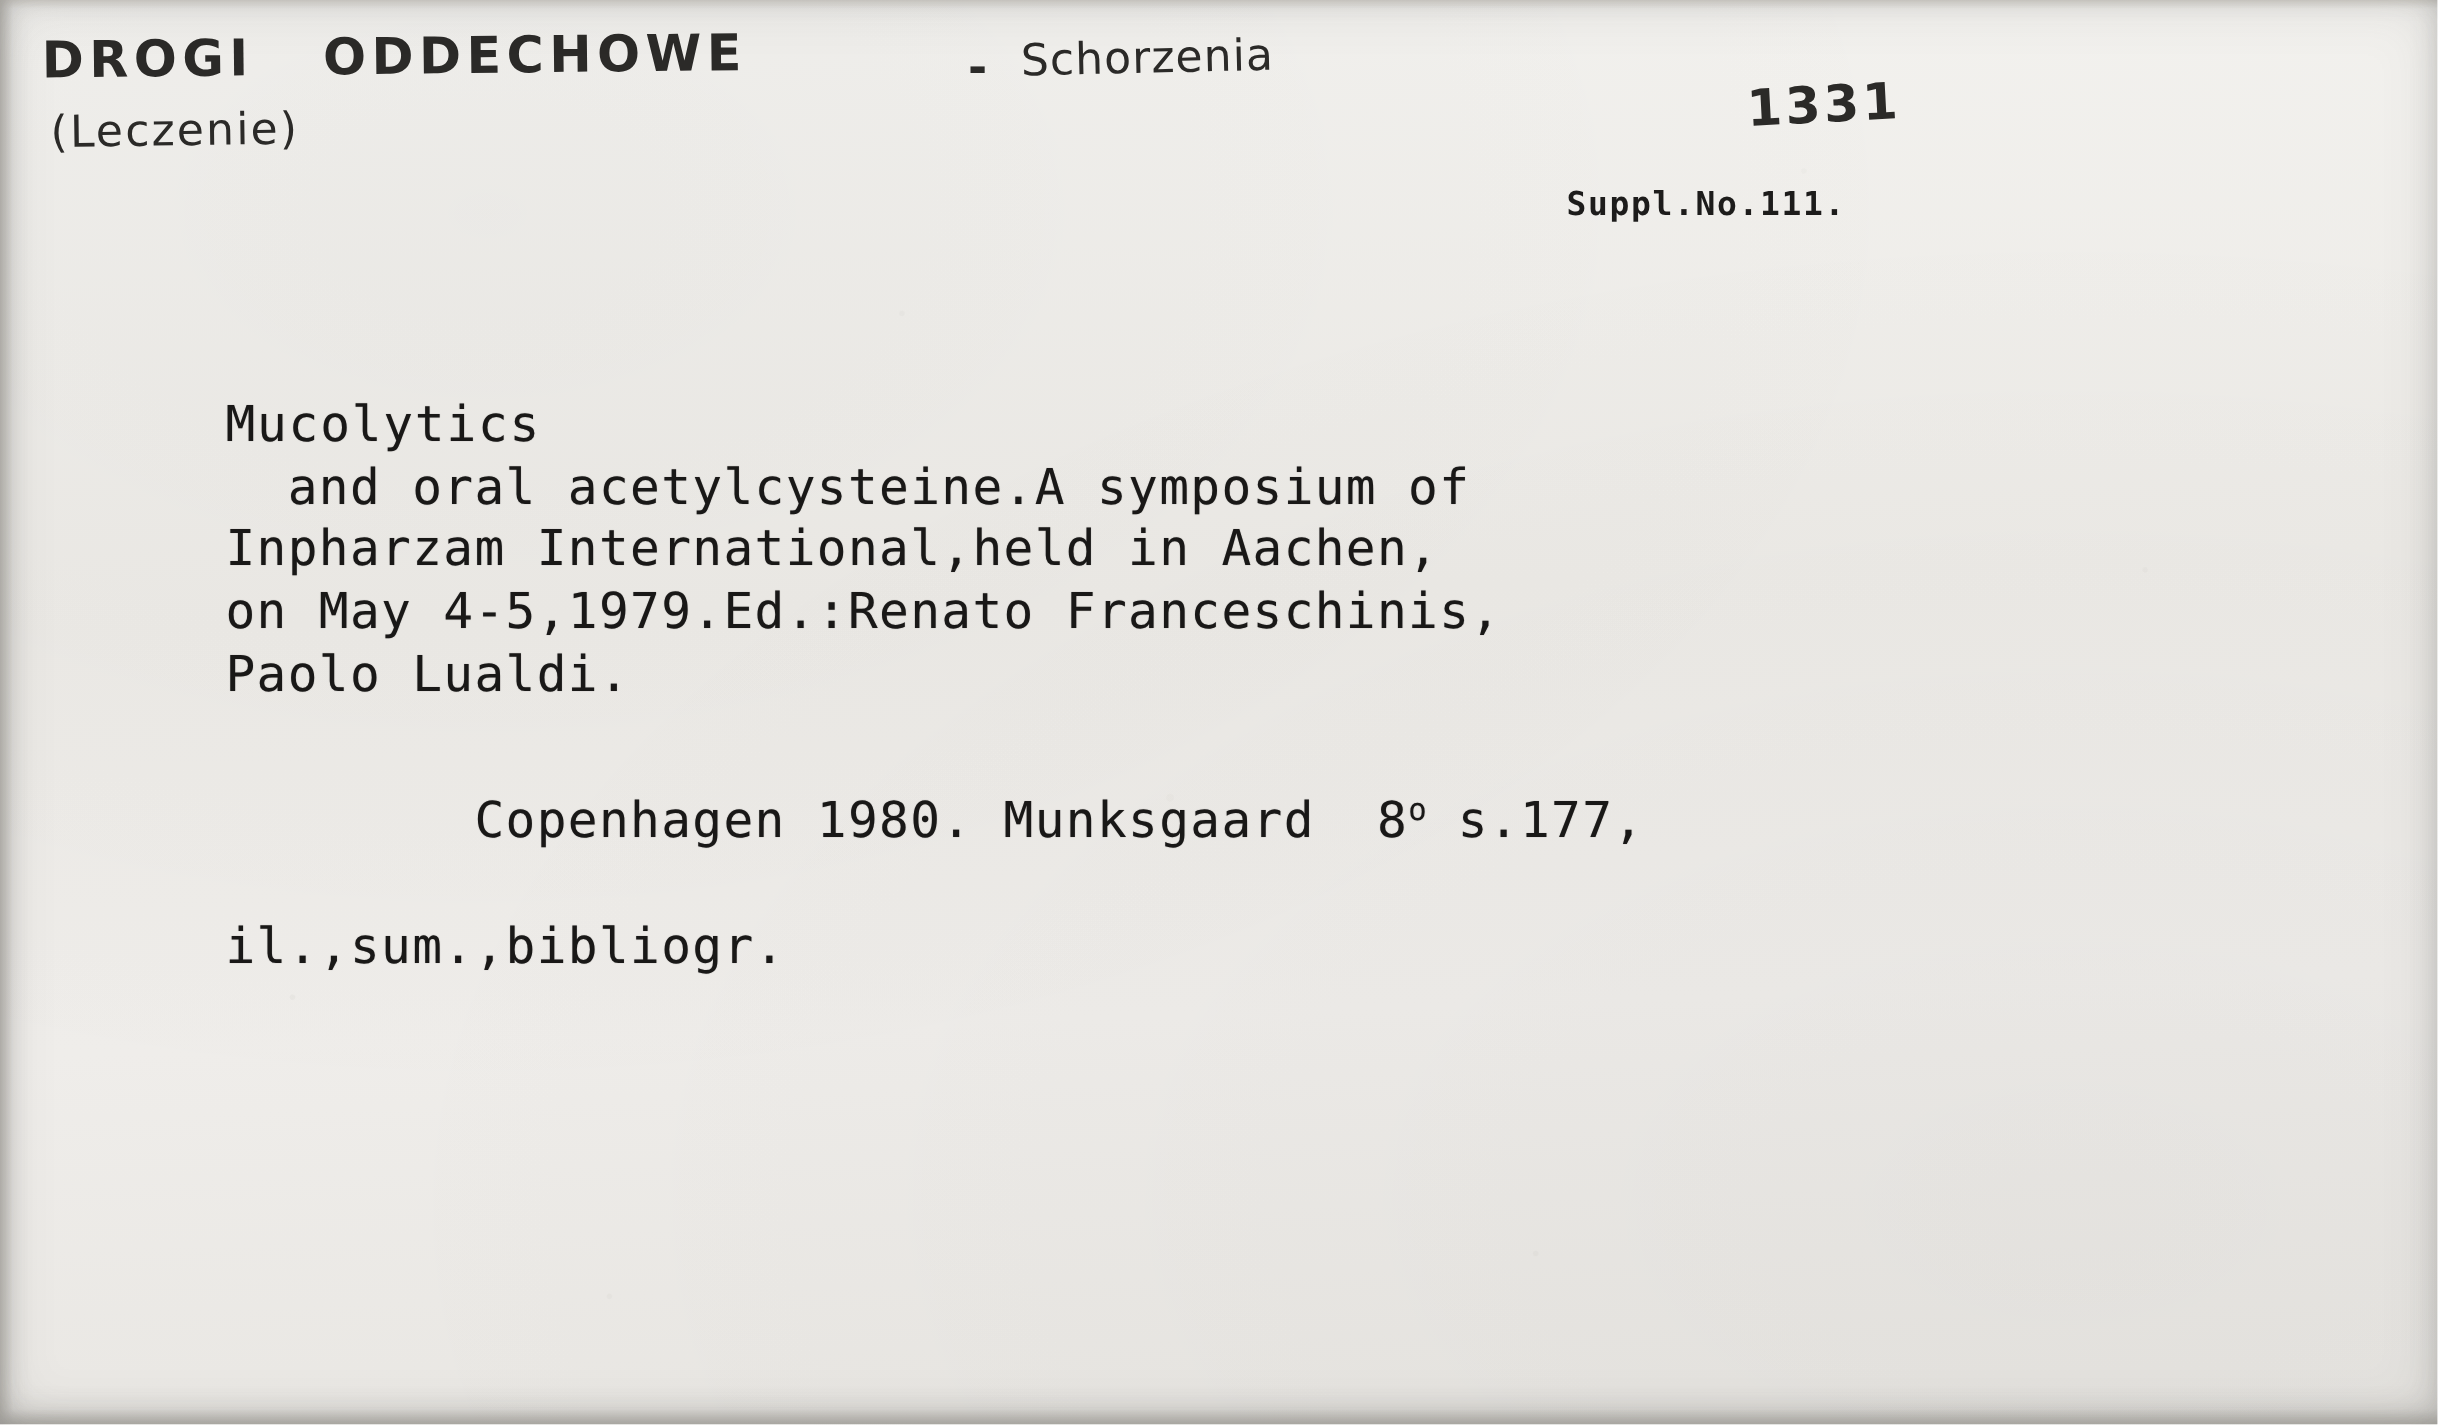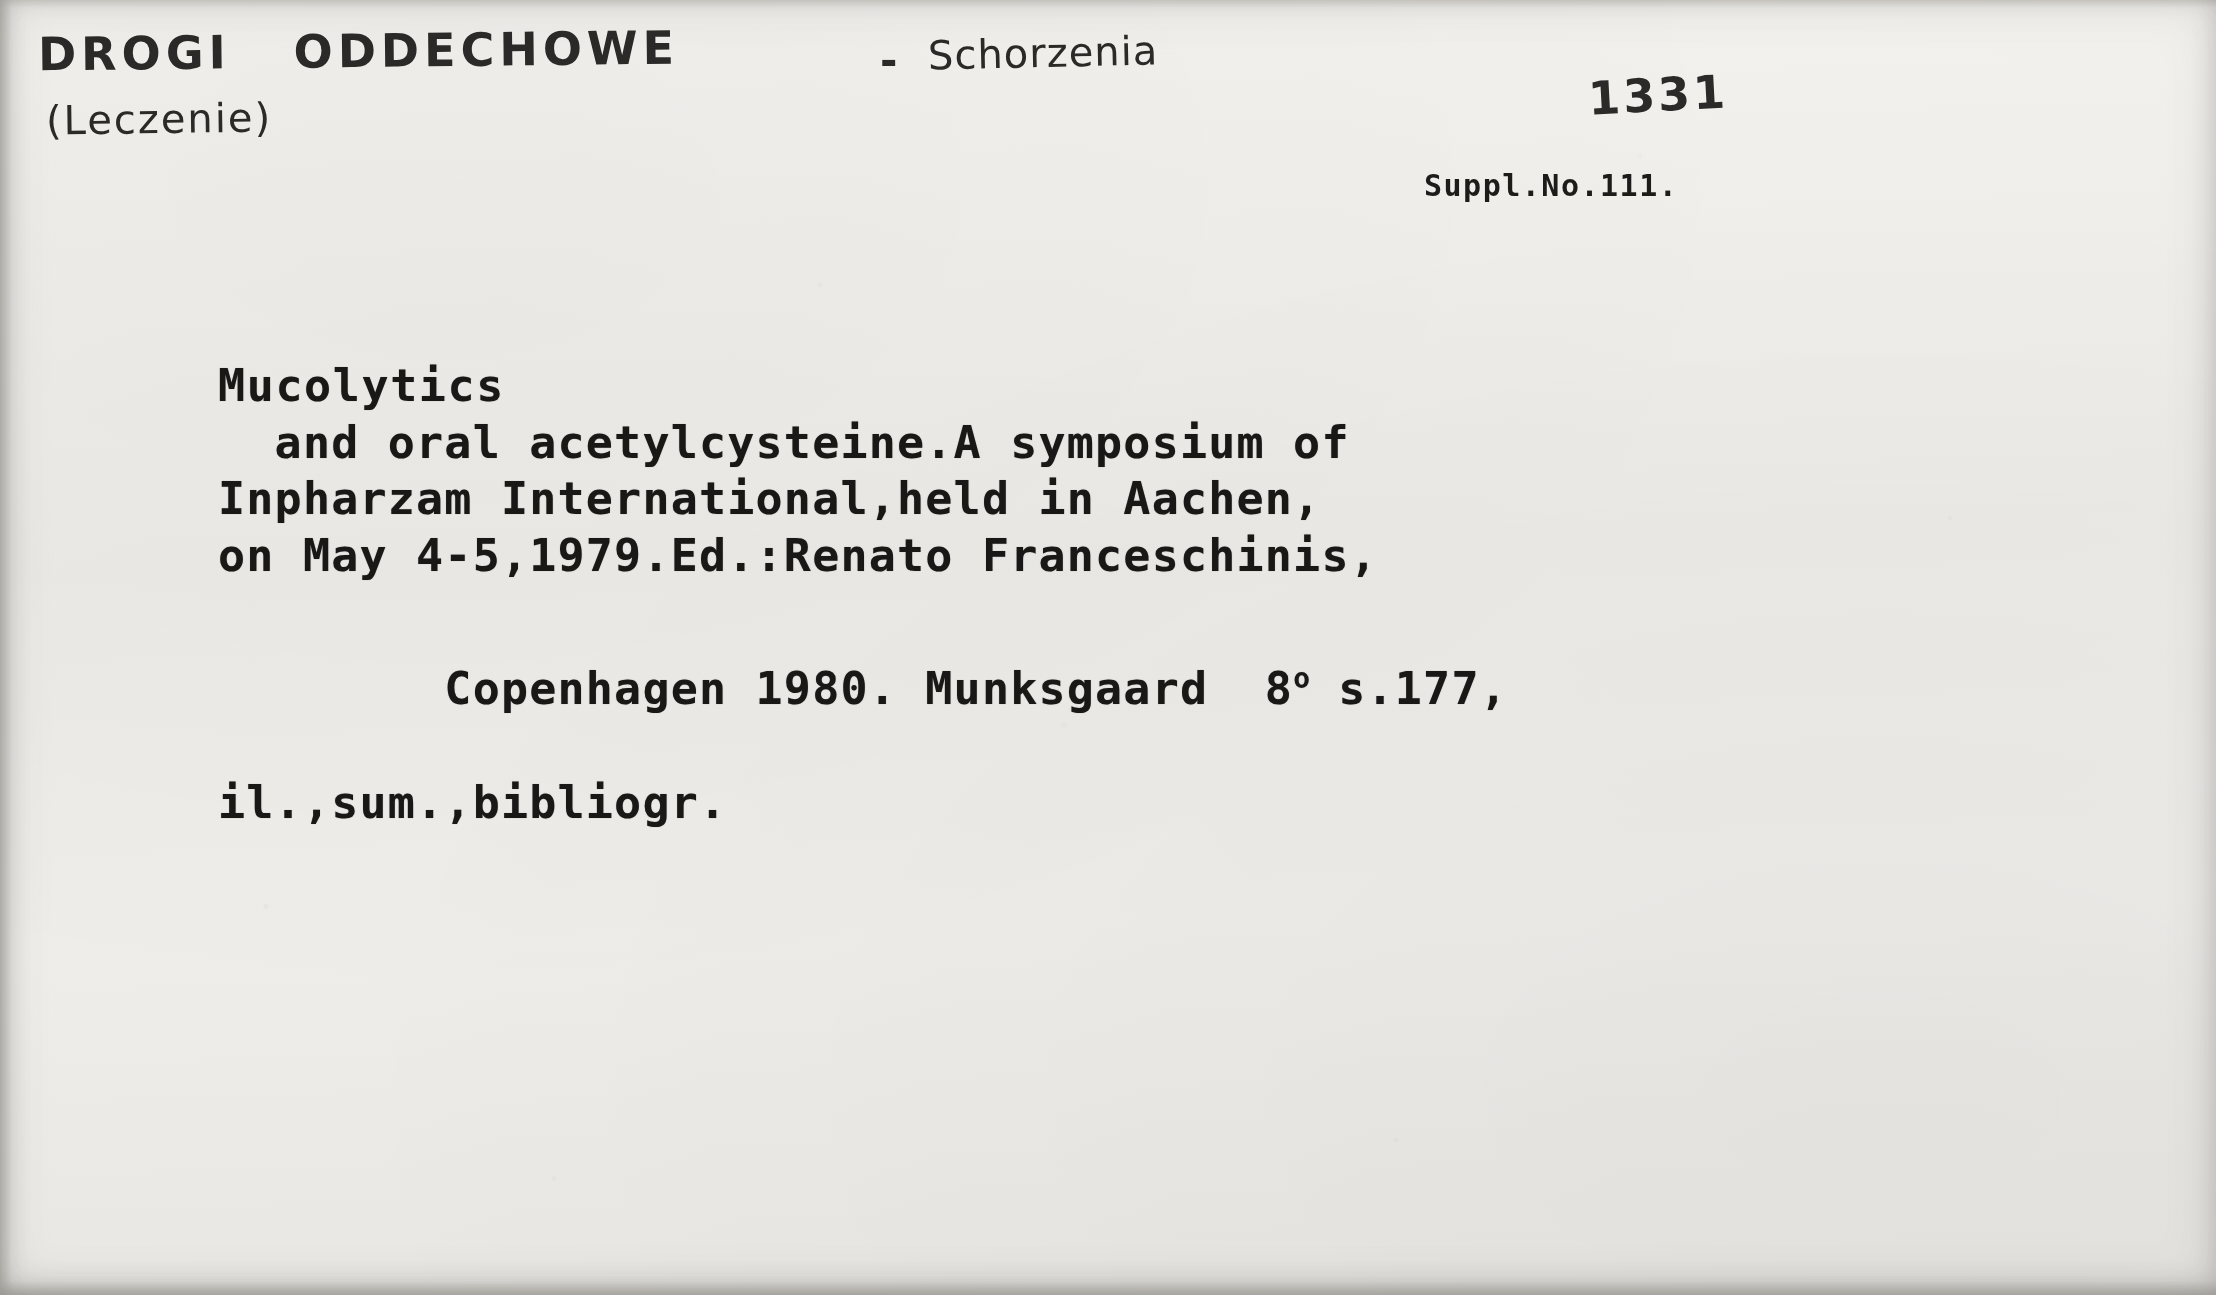--- a/index.html
+++ b/index.html
@@ -123,26 +123,25 @@
   #body-block {
     position: absolute;
     left: 205px;
     top: 358px;
     width: 1990px;
   }
   .line {
     font-family: "DejaVu Sans Mono", monospace;
     color: #191817;
     font-size: 45px;
-    font-weight: 700;
+    font-weight: 400;
     letter-spacing: 1.2px;
     white-space: pre;
     line-height: 1.26;
     text-shadow: 0 0 1px rgba(25,24,23,0.35);
-    margin-left: 13px;
   }
   .line.gap { margin-top: 20px; }
   .line.title { letter-spacing: 1.6px; }
 
   sup.deg {
     font-size: 0.62em;
     vertical-align: super;
     letter-spacing: 0;
   }
 </style>
@@ -163,20 +162,21 @@
 
   <div class="hand" id="hw-number">1331</div>
 
   <div class="type" id="tw-suppl">Suppl.No.111.</div>
 
   <div id="body-block">
     <div class="line title">Mucolytics</div>
     <div class="line">  and oral acetylcysteine.A symposium of</div>
     <div class="line">Inpharzam International,held in Aachen,</div>
     <div class="line">on May 4-5,1979.Ed.:Renato Franceschinis,</div>
+    <div class="line">Paolo Lualdi.</div>
 
     <div class="line gap">
       <span>  Copenhagen 1980. Munksgaard  8</span><sup class="deg">o</sup><span> s.177,</span>
     </div>
 
     <div class="line">il.,sum.,bibliogr.</div>
 
   </div>
 
   <div id="edge-top"></div>

